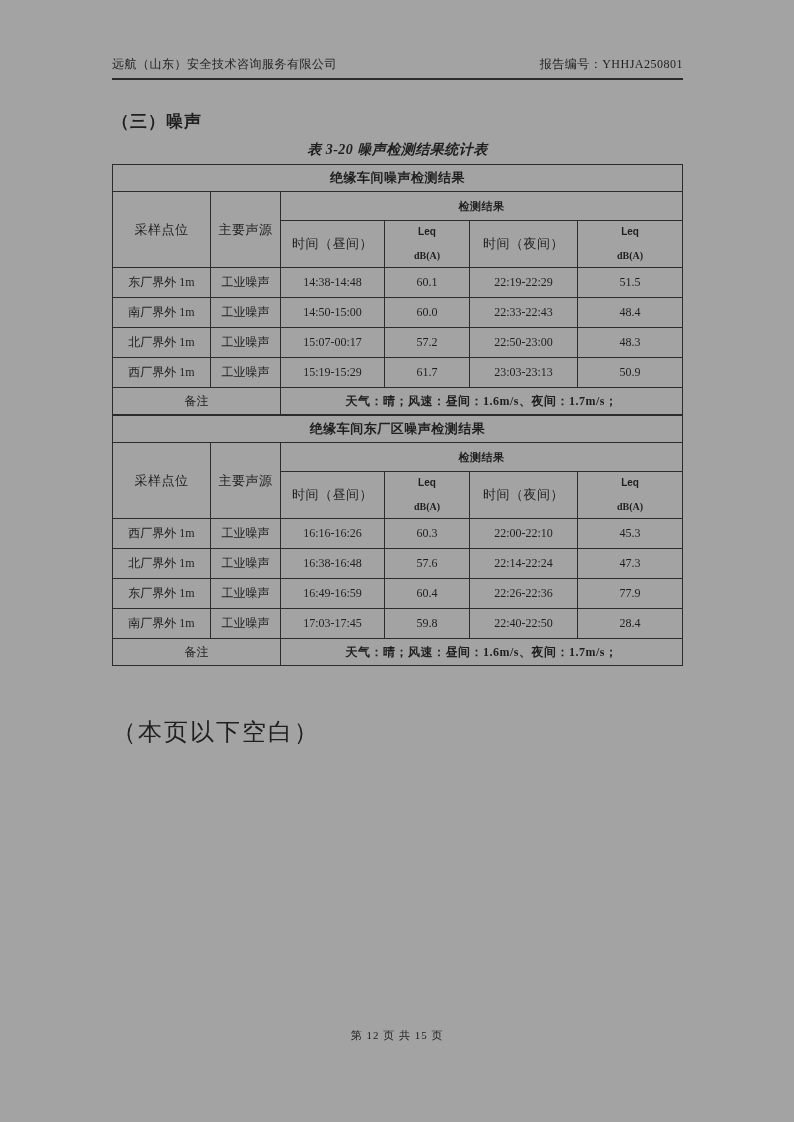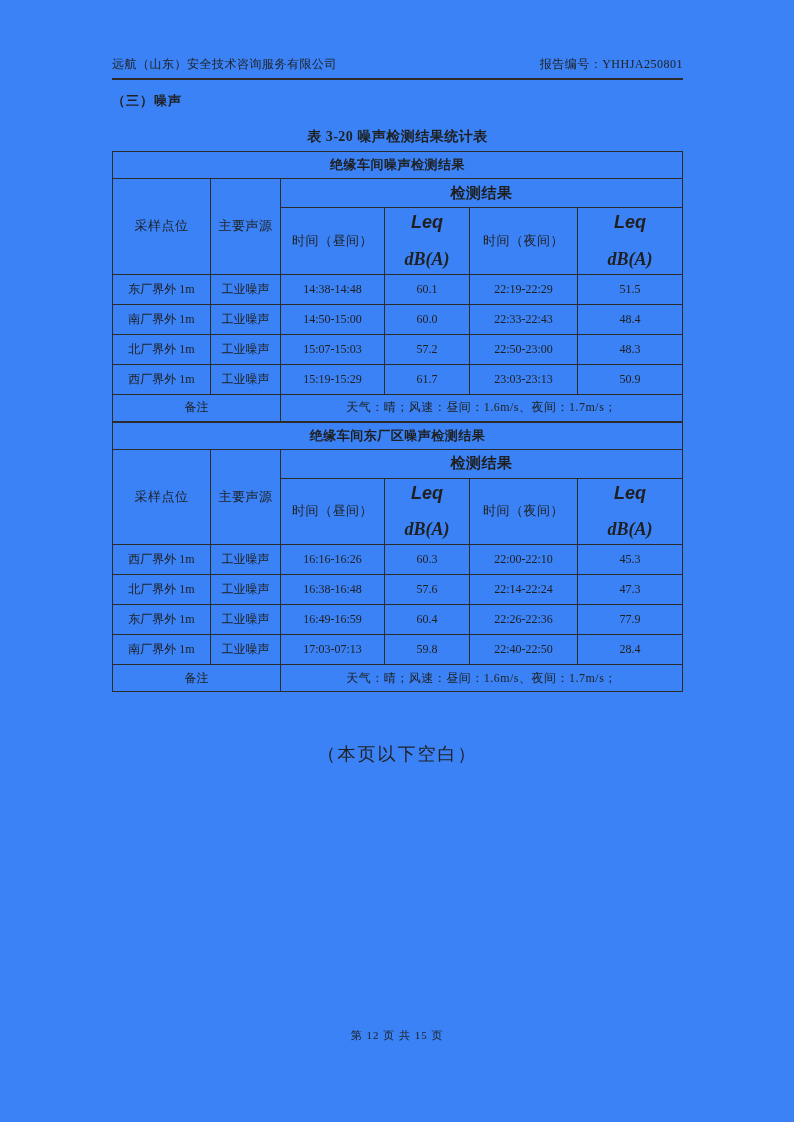--- a/index.html
+++ b/index.html
@@ -1,19 +1,19 @@
 <!DOCTYPE html>
 <html><head>
 <meta charset="utf-8">
 <style>
   html,body{margin:0;padding:0;background:#888;}
   .page{
     position:relative;
     width:794px;height:1122px;
-    background:#3b82f6;
+    background:#a3a3a3;
     font-family:"Liberation Serif",serif;
     color:#1f1f1f;
     overflow:hidden;
     margin:0 auto;
   }
   .content{
     position:absolute;
     left:112px;top:0;
     width:571px;
   }
@@ -21,60 +21,61 @@
     display:flex;
     justify-content:space-between;
     align-items:flex-end;
     padding-top:56px;
     padding-bottom:5px;
     border-bottom:2px solid #2b2b2b;
     font-size:12px;
     letter-spacing:0.5px;
   }
   .section-title{
-    margin-top:12px;
-    font-size:13px;
+    margin-top:30px;
+    font-size:17px;
     font-weight:bold;
     letter-spacing:1px;
   }
   .table-caption{
     text-align:center;
     font-size:14px;
     font-weight:bold;
-    margin-top:18px;
+    margin-top:8px;
     margin-bottom:5px;
     letter-spacing:0.5px;
+    font-style:italic;
   }
   table.noise{
     width:570px;
     border-collapse:collapse;
     table-layout:fixed;
     font-size:12px;
   }
   table.noise td{
     border:1px solid #2b2b2b;
     text-align:center;
     vertical-align:middle;
     padding:0;
     overflow:hidden;
   }
   td.banner{height:26px;font-weight:bold;font-size:13px;letter-spacing:0.5px;}
-  td.group-hd{height:28px;font-weight:bold;font-size:15px;letter-spacing:0.5px;}
+  td.group-hd{height:28px;font-weight:bold;font-size:11px;letter-spacing:0.5px;}
   td.hd{font-weight:normal;font-size:13px;letter-spacing:0.5px;}
   tr.subhead td{height:46px;}
-  td.leq-hd{font-weight:bold;font-size:18px;line-height:1.6;font-style:italic;}
+  td.leq-hd{font-weight:bold;font-size:10px;line-height:1.6;}
   td.leq-hd .leq-line1{font-family:"Liberation Sans",sans-serif;display:block;}
   td.leq-hd .leq-line2{display:block;margin-top:8px;}
   tr.data td{height:29px;font-size:12px;}
   tr.remark td{height:26px;font-size:12px;}
-  td.remark-text{text-align:left;padding-left:9px;letter-spacing:0.5px;}
+  td.remark-text{text-align:left;padding-left:9px;letter-spacing:0.5px;font-weight:bold;}
   .blank-note{
     margin-top:50px;
-    text-align:center;
-    font-size:18px;
+    text-align:left;
+    font-size:24px;
     letter-spacing:2px;
   }
   .page-footer{
     position:absolute;
     left:0;top:1028px;
     width:794px;
     text-align:center;
     font-size:11px;
     letter-spacing:1px;
   }
@@ -135,21 +136,21 @@
           <td>南厂界外 1m</td>
           <td>工业噪声</td>
           <td>14:50-15:00</td>
           <td>60.0</td>
           <td>22:33-22:43</td>
           <td>48.4</td>
         </tr>
         <tr class="data">
           <td>北厂界外 1m</td>
           <td>工业噪声</td>
-          <td>15:07-15:03</td>
+          <td>15:07-00:17</td>
           <td>57.2</td>
           <td>22:50-23:00</td>
           <td>48.3</td>
         </tr>
         <tr class="data">
           <td>西厂界外 1m</td>
           <td>工业噪声</td>
           <td>15:19-15:29</td>
           <td>61.7</td>
           <td>23:03-23:13</td>
@@ -212,21 +213,21 @@
           <td>东厂界外 1m</td>
           <td>工业噪声</td>
           <td>16:49-16:59</td>
           <td>60.4</td>
           <td>22:26-22:36</td>
           <td>77.9</td>
         </tr>
         <tr class="data">
           <td>南厂界外 1m</td>
           <td>工业噪声</td>
-          <td>17:03-07:13</td>
+          <td>17:03-17:45</td>
           <td>59.8</td>
           <td>22:40-22:50</td>
           <td>28.4</td>
         </tr>
         <tr class="remark">
           <td colspan="2">备注</td>
           <td colspan="4" class="remark-text">天气：晴；风速：昼间：1.6m/s、夜间：1.7m/s；</td>
         </tr>
       </tbody>
     </table>

